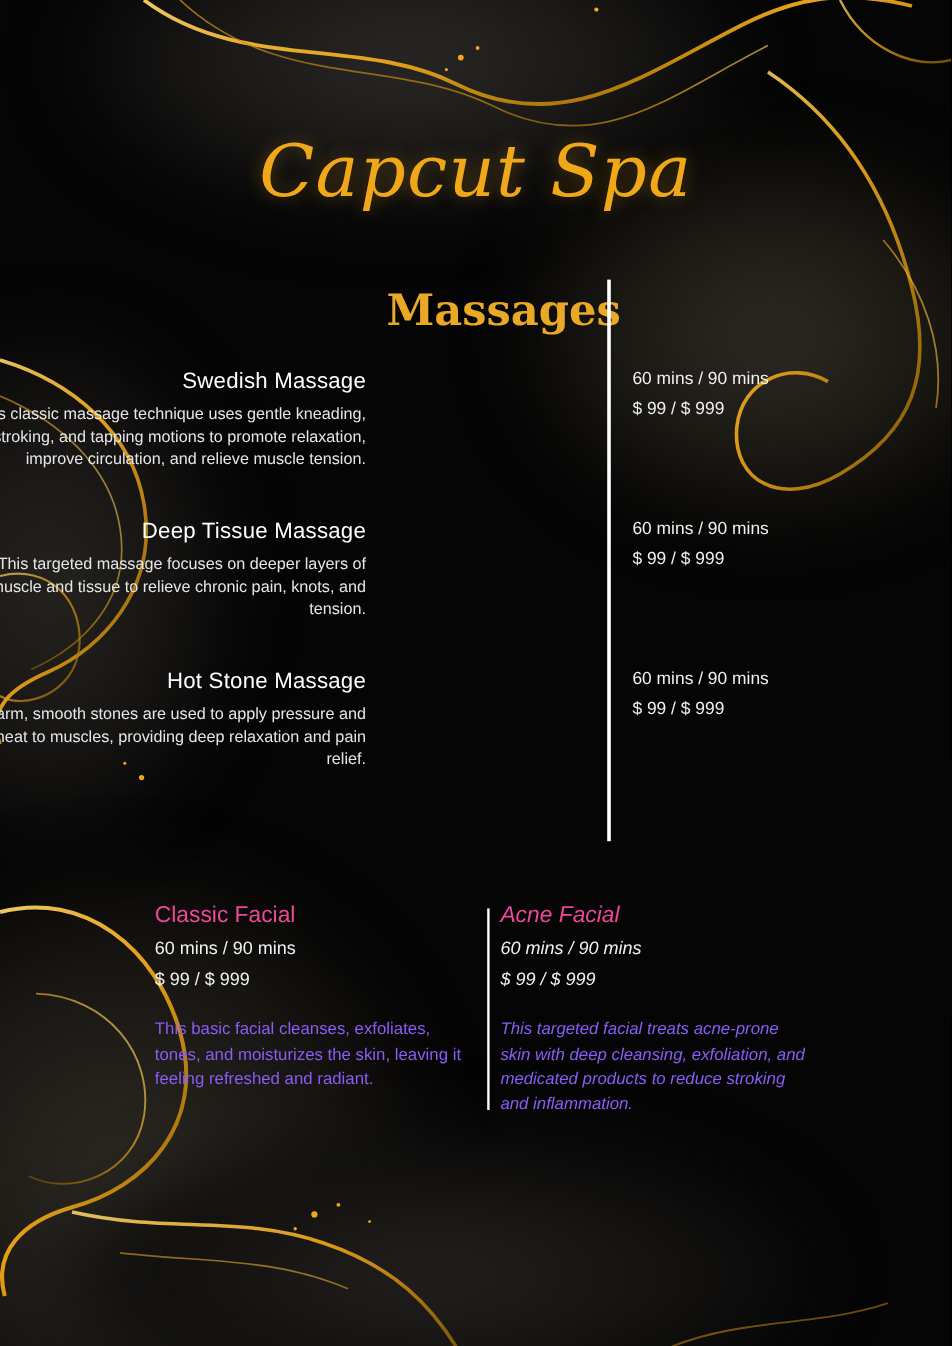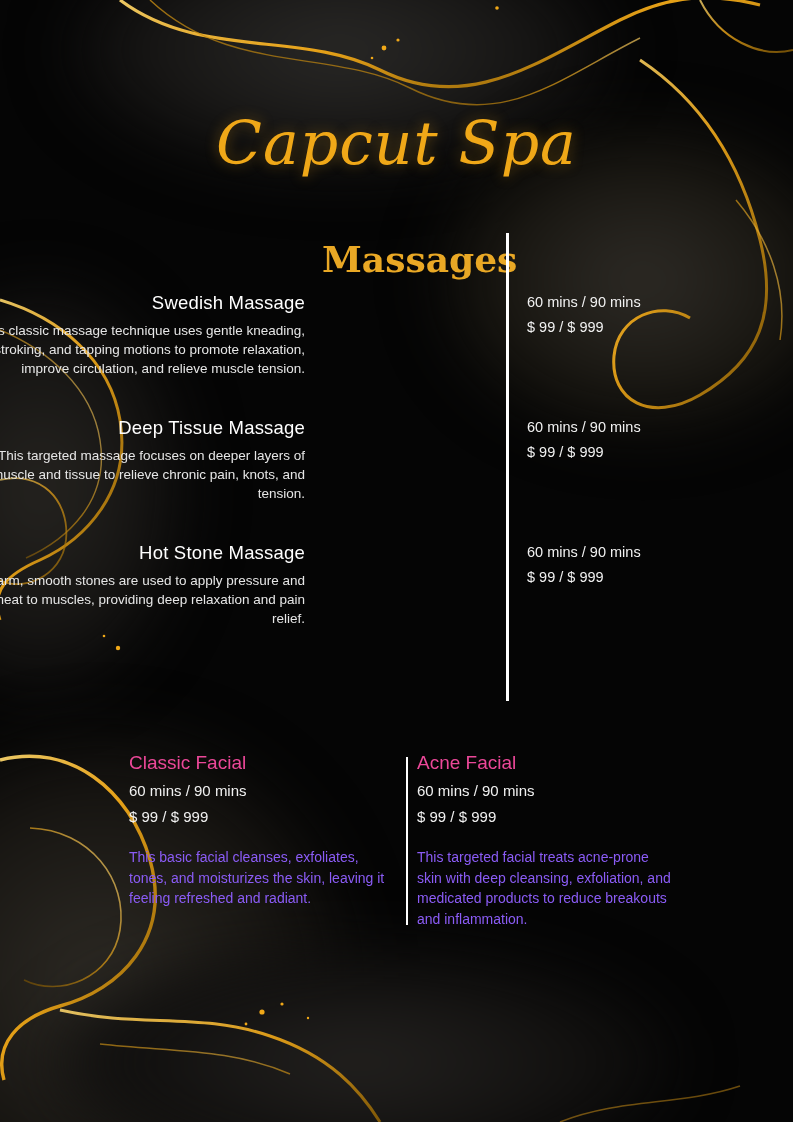--- a/index.html
+++ b/index.html
@@ -98,21 +98,21 @@
     left: 506px;
     top: 233px;
     width: 3px;
     height: 468px;
     background: #ffffff;
   }
 
   .massages {
     position: absolute;
     left: 0;
-    top: 292px;
+    top: 306px;
     width: 793px;
   }
   .m-row {
     position: relative;
     height: 125px;
   }
   .m-left {
     position: absolute;
     right: 488px;
     width: 340px;
@@ -152,20 +152,21 @@
   }
   .facial-grid {
     position: relative;
     display: flex;
   }
   .facial-col {
     width: 258px;
   }
   .facial-col.right {
     margin-left: 30px;
+    font-style: italic;
   }
   .divider-facial {
     position: absolute;
     left: 277px;
     top: 5px;
     width: 2px;
     height: 168px;
     background: #ffffff;
   }
   .f-name {
@@ -296,19 +297,19 @@
           <div class="f-name">Classic Facial</div>
           <div class="f-dur">60 mins / 90 mins</div>
           <div class="f-price">$ 99 / $ 999</div>
           <div class="f-desc">This basic facial cleanses, exfoliates, tones, and moisturizes the skin, leaving it feeling refreshed and radiant.</div>
         </div>
 
         <div class="facial-col right">
           <div class="f-name">Acne Facial</div>
           <div class="f-dur">60 mins / 90 mins</div>
           <div class="f-price">$ 99 / $ 999</div>
-          <div class="f-desc">This targeted facial treats acne-prone skin with deep cleansing, exfoliation, and medicated products to reduce breakouts and inflammation.</div>
+          <div class="f-desc">This targeted facial treats acne-prone skin with deep cleansing, exfoliation, and medicated products to reduce stroking and inflammation.</div>
         </div>
       </div>
     </div>
 
   </div>
 </div>
 
 </body></html>

